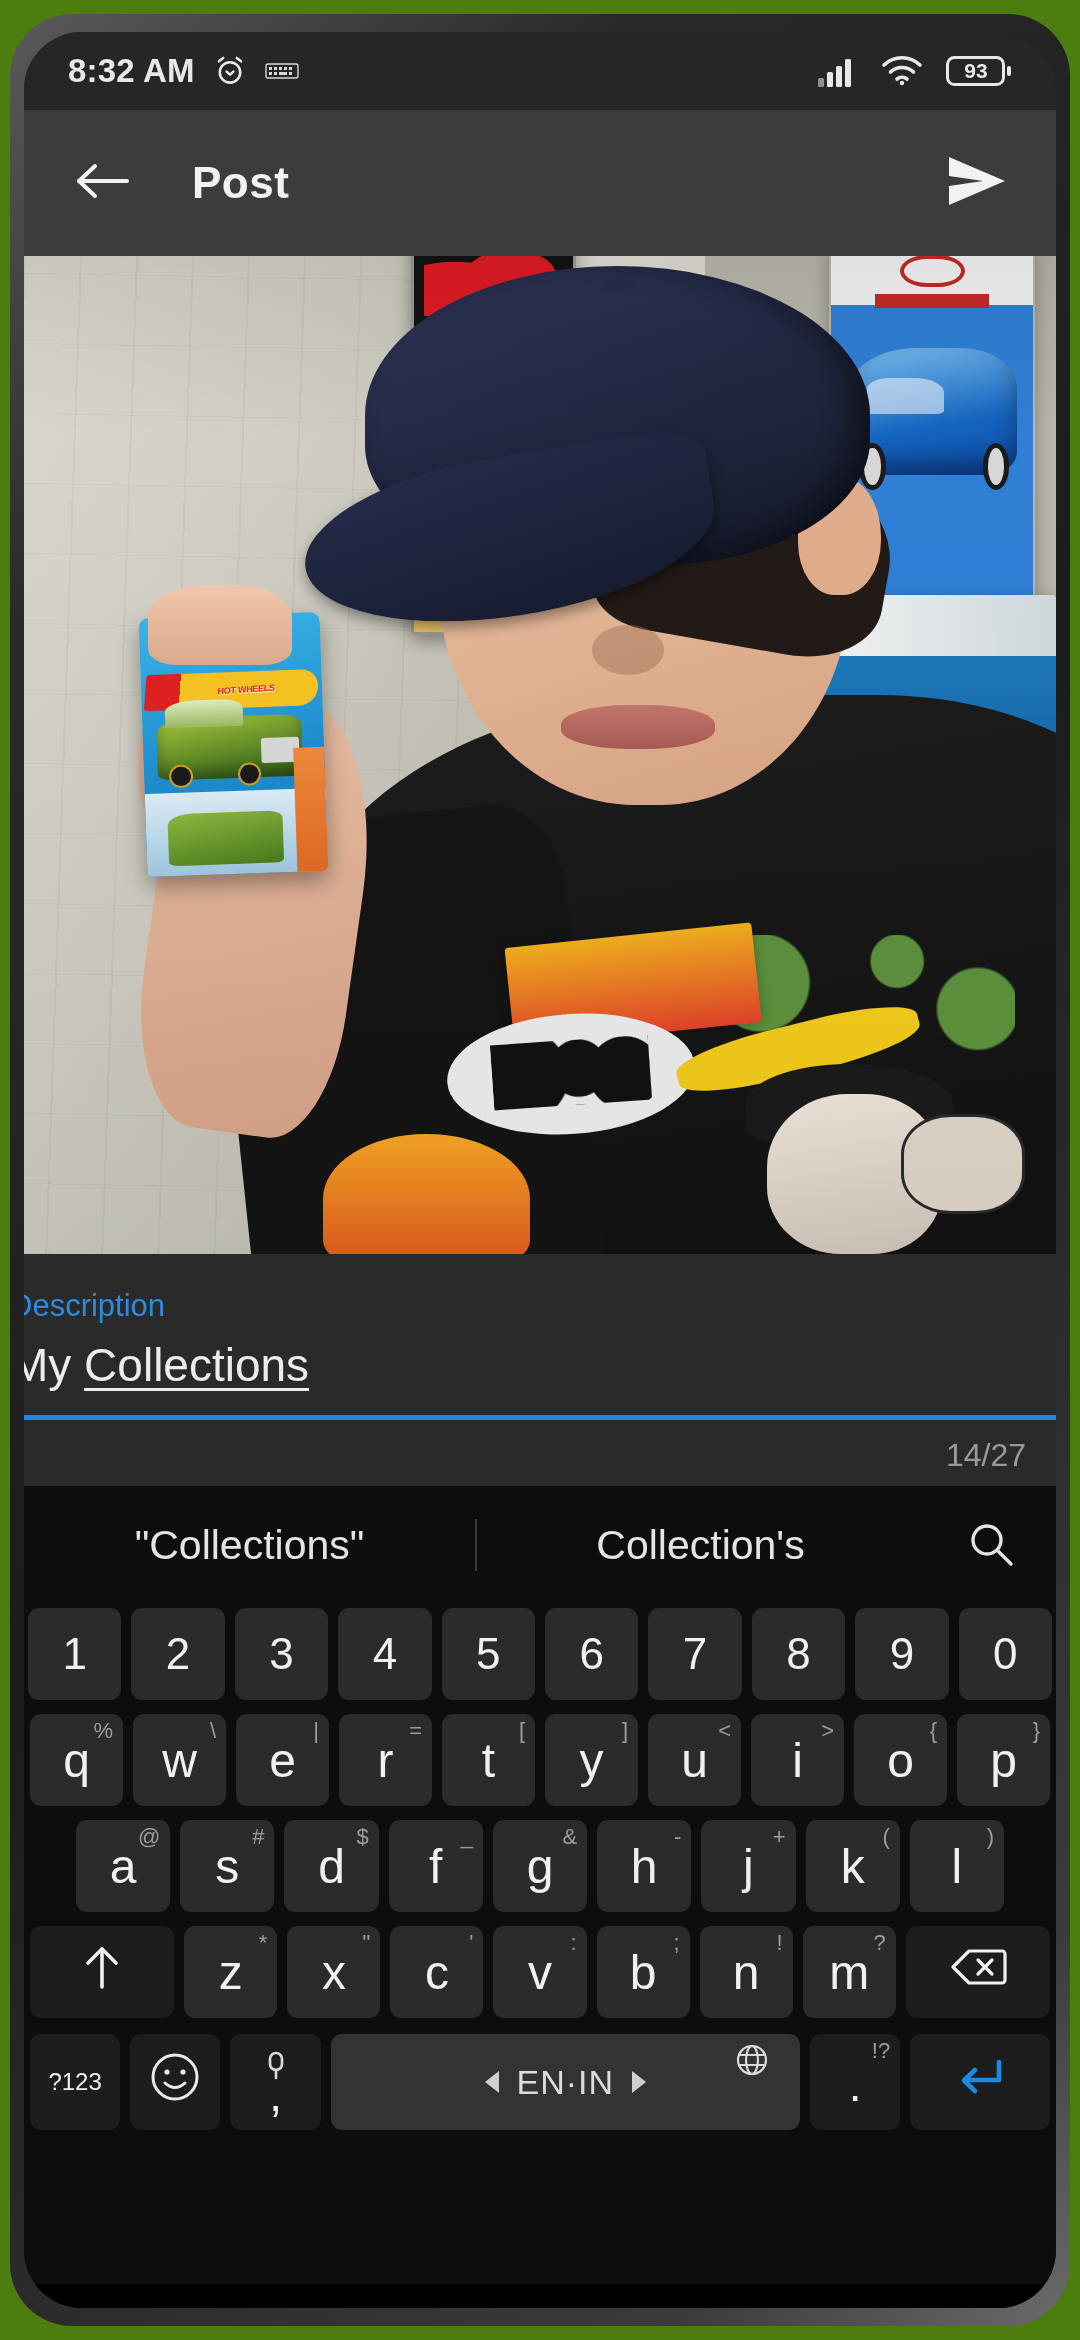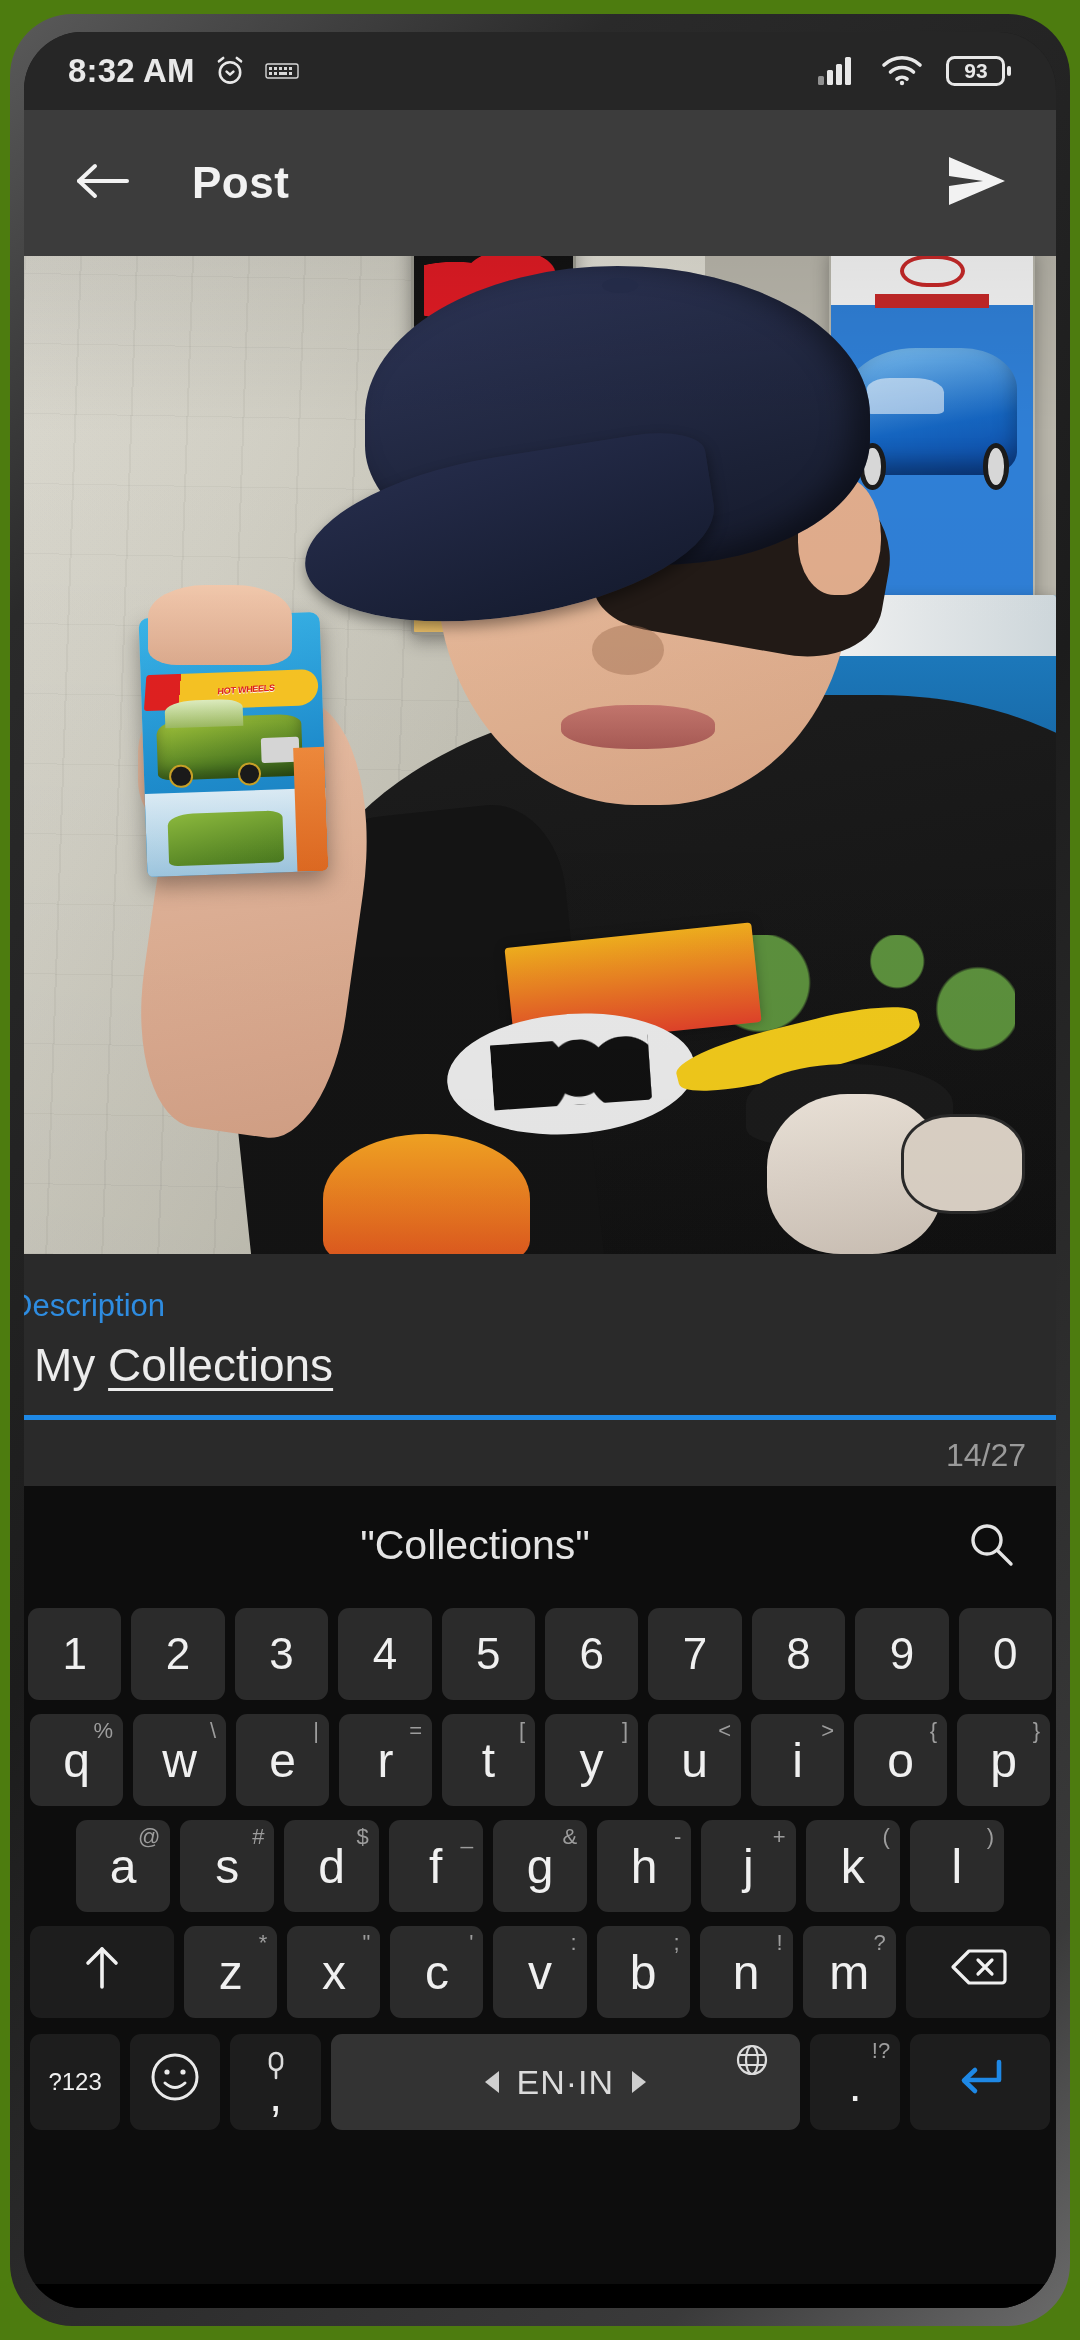--- a/index.html
+++ b/index.html
@@ -23,21 +23,21 @@
   }
 
   
   #statusbar {
     position:absolute; left:0; top:0; width:100%; height:78px;
     background:#262626; color:#e8e8e8;
     display:flex; align-items:center; padding:0 44px;
   }
   #status-left { display:flex; align-items:center; gap:18px; }
   #clock { font-size:33px; font-weight:bold; letter-spacing:.2px; }
-  #status-right { margin-left:auto; display:flex; align-items:flex-start; gap:23px; }
+  #status-right { margin-left:auto; display:flex; align-items:flex-end; gap:23px; }
   .sb-icon { display:block; }
   #battery {
     position:relative; display:flex; align-items:center;
   }
   #battery-text {
     position:absolute; left:0; right:6px; top:0; bottom:0;
     display:flex; align-items:center; justify-content:center;
     font-size:21px; font-weight:bold; color:#e8e8e8;
   }
 
@@ -347,21 +347,20 @@
   #desc-area {
     position:absolute; left:0; top:1222px; width:100%; height:232px;
     background:#2a2a2a;
   }
   #desc-label {
     position:absolute; left:-14px; top:34px; font-size:31px; color:#2e8ce0;
   }
   #desc-value {
     position:absolute; left:-14px; top:84px; font-size:46px; color:#ececec;
     white-space:nowrap;
-    padding-left:24px;
   }
   #desc-value .misspelled { text-decoration:underline; text-underline-offset:7px; text-decoration-thickness:3px; }
   #desc-underline {
     position:absolute; left:0; bottom:66px; width:100%; height:5px; background:#1e88e5;
   }
   #char-counter {
     position:absolute; right:30px; bottom:12px; font-size:32px; color:#9a9a9a;
   }
 
   
@@ -572,20 +571,21 @@
         <div id="desc-label">Description</div>
         <div id="desc-value"><span>My </span><span class="misspelled">Collections</span></div>
         <div id="desc-underline"></div>
         <div id="char-counter">14/27</div>
       </div>
 
       <div id="keyboard">
 
         <div id="suggestions">
           <div class="sug">"Collections"</div>
+          <div class="sug">Collection's</div>
           <div id="sug-search">
             <svg width="52" height="52" viewBox="0 0 52 52" fill="none" stroke="#e4e4e4" stroke-width="3.4" stroke-linecap="round">
               <circle cx="22" cy="21" r="14"></circle>
                 <path d="M32.5 31.5 L46 45"></path>
             </svg>
           </div>
         </div>
 
         <div class="krow r1">
           <div class="key num">1</div>

